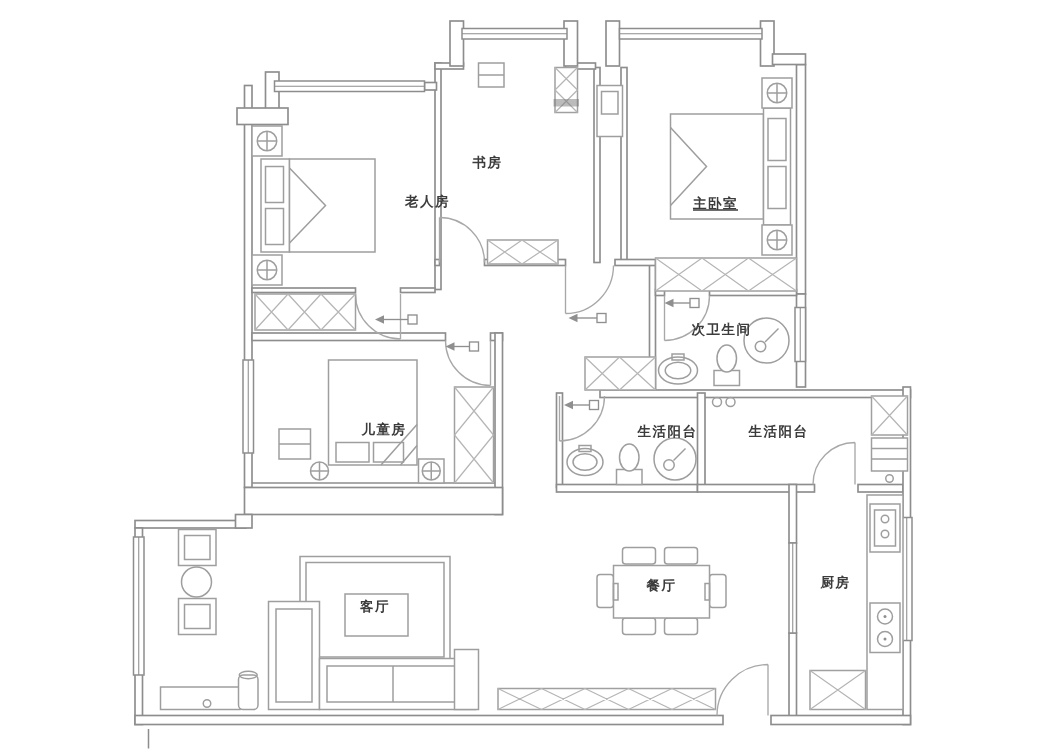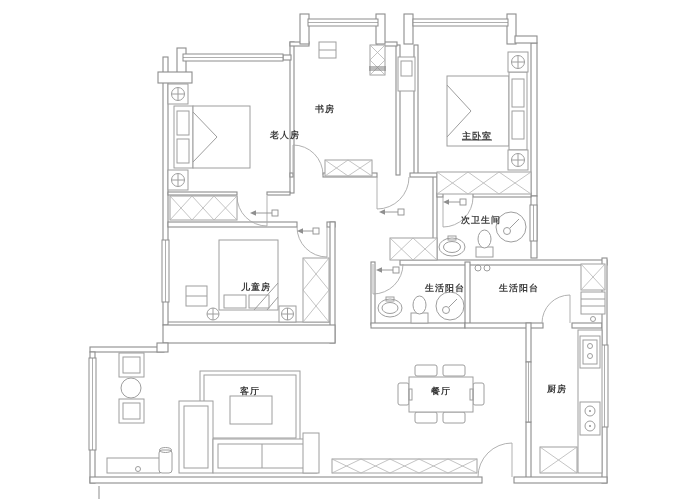--- a/index.html
+++ b/index.html
@@ -369,16 +369,16 @@
   <line class="ln" x1="99" y1="486" x2="99" y2="499"></line>
 </svg>
 
   <div class="room-label" style="left:257px;top:135px;margin-left:28px;">老人房</div>
   <div class="room-label" style="left:325px;top:109px;text-align:center;">书房</div>
   <div class="room-label" style="left:477px;top:136px;text-decoration:underline;">主卧室</div>
   <div class="room-label" style="left:481px;top:220px;">次卫生间</div>
   <div class="room-label" style="left:256px;top:287px;">儿童房</div>
   <div class="room-label" style="left:445px;top:288px;">生活阳台</div>
   <div class="room-label" style="left:519px;top:288px;">生活阳台</div>
-  <div class="room-label" style="left:250px;top:391px;text-align:center;">客厅</div>
+  <div class="room-label" style="left:250px;top:405px;text-align:center;">客厅</div>
   <div class="room-label" style="left:441px;top:391px;">餐厅</div>
   <div class="room-label" style="left:557px;top:389px;font-family:Liberation Serif, serif;">厨房</div>
 </div>
 
 </body></html>

